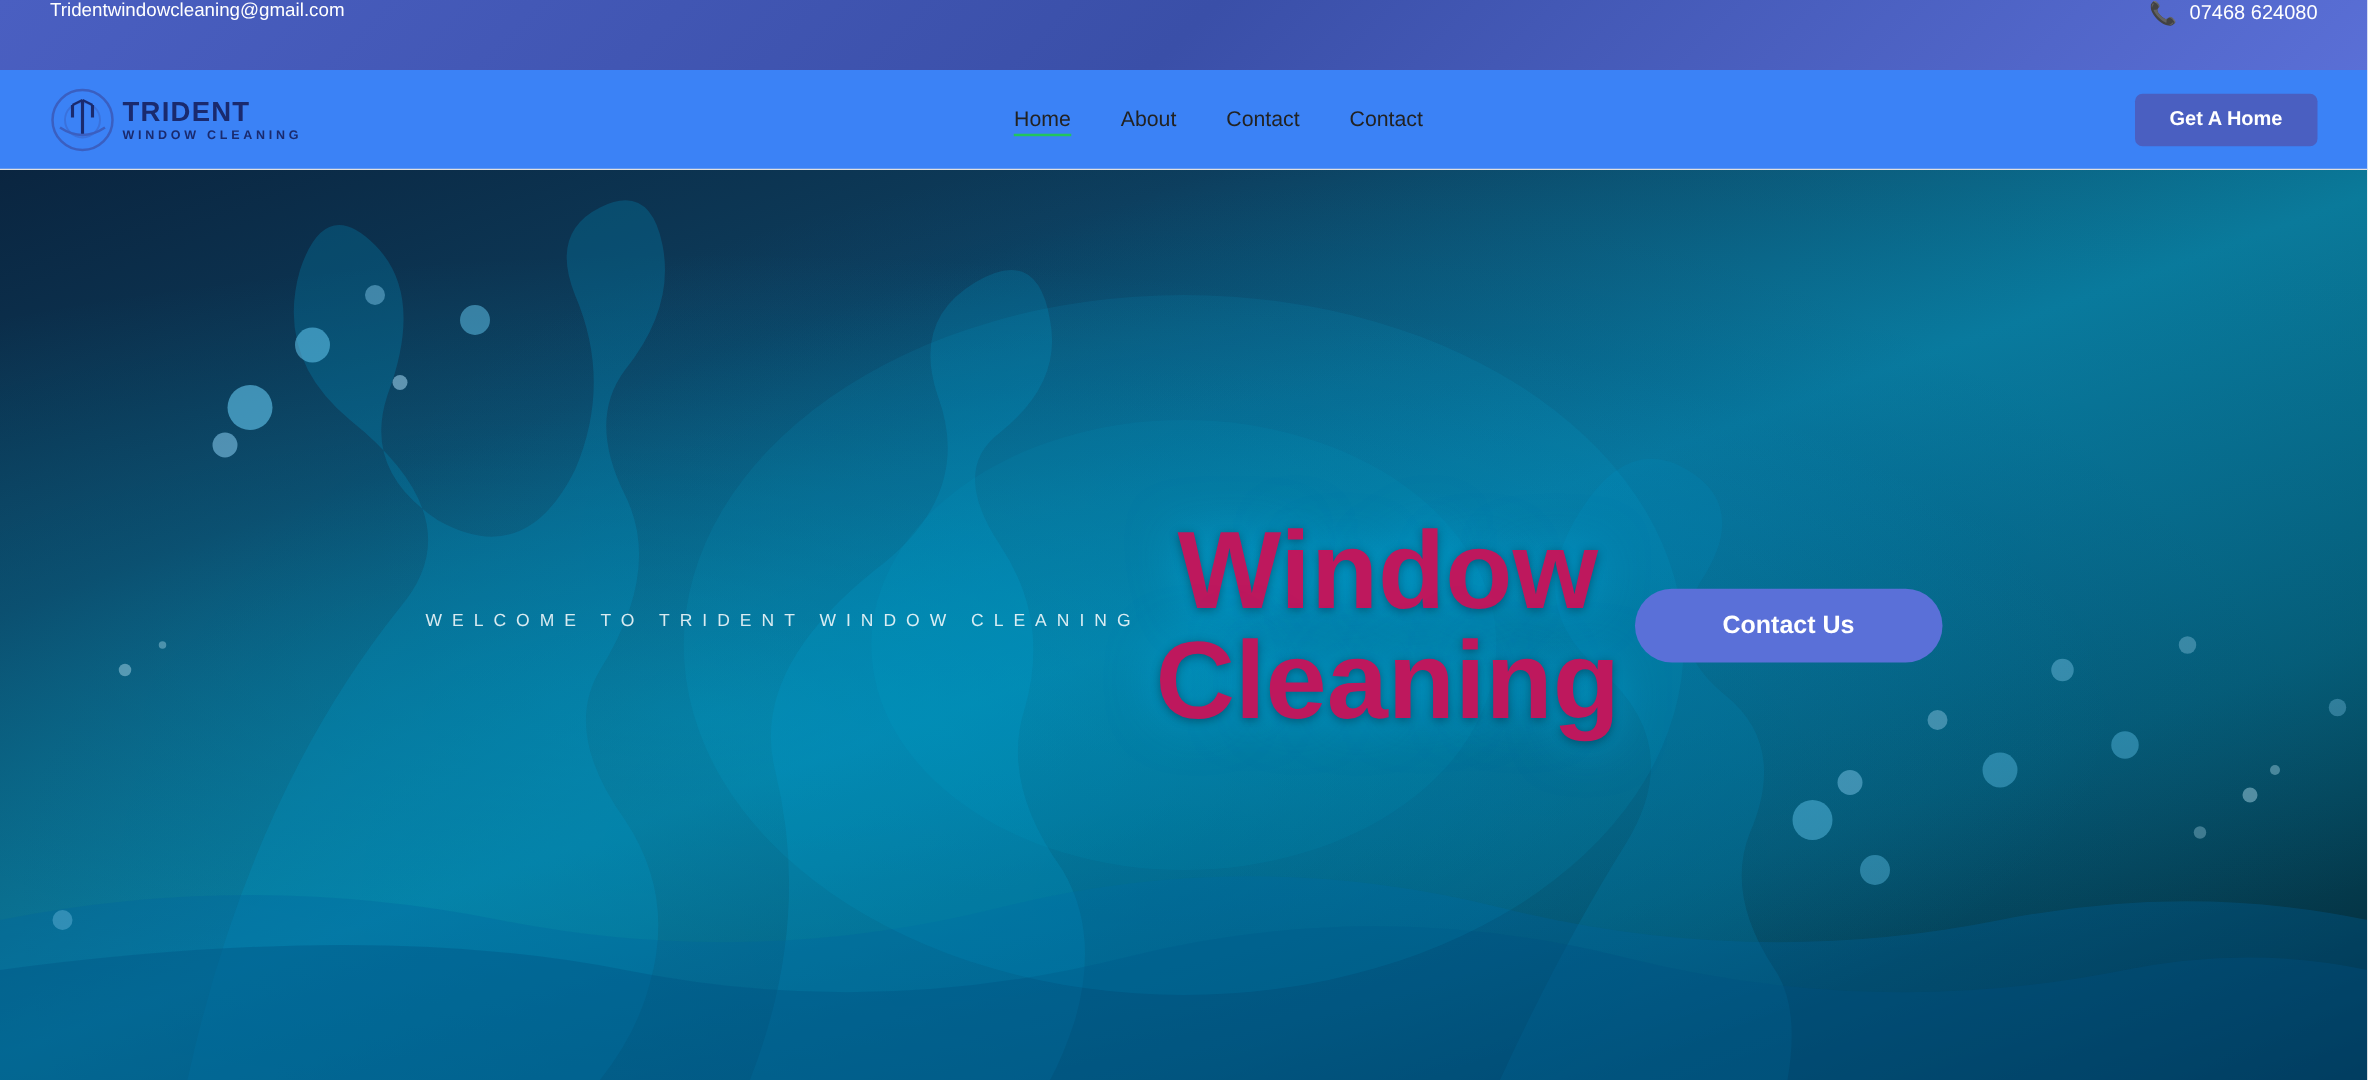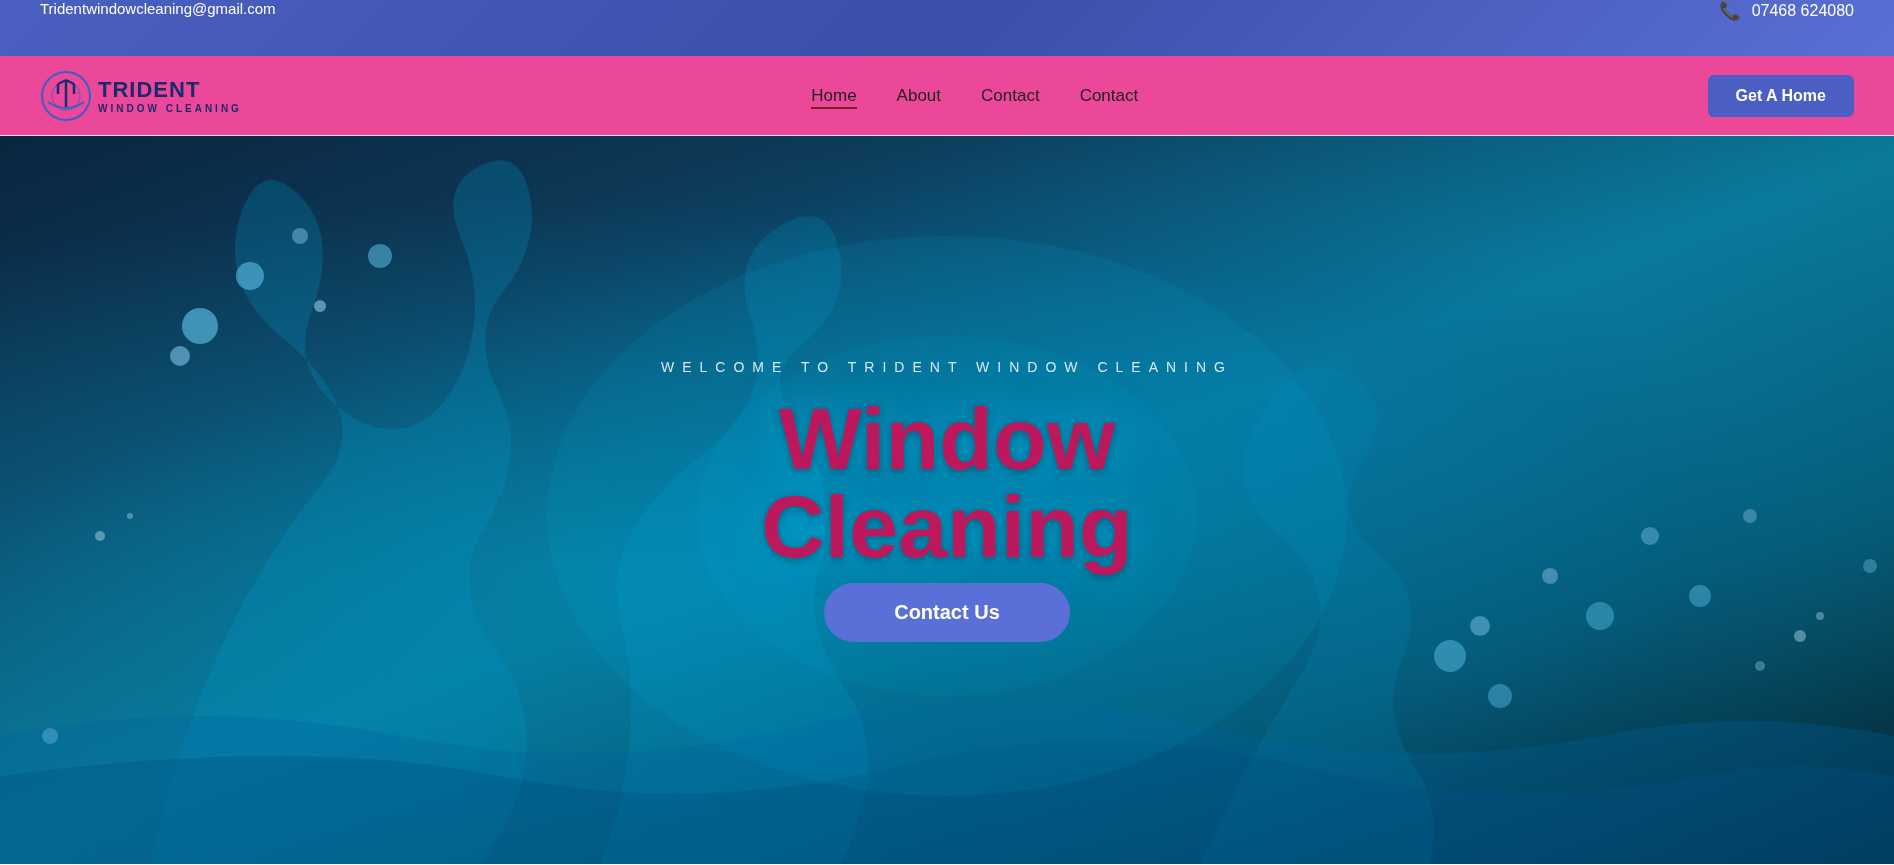--- a/index.html
+++ b/index.html
@@ -25,21 +25,21 @@
       color: white;
       font-size: 16px;
       font-weight: 500;
     }
     .phone-icon {
       font-size: 18px;
     }
 
     
     .navbar {
-      background: #ec4899;
+      background: #3b82f6;
       display: flex;
       align-items: center;
       justify-content: space-between;
       padding: 0 40px;
       height: 80px;
       border-bottom: 1px solid #e0e0e0;
     }
     .logo-area {
       display: flex;
       flex-direction: column;
@@ -75,21 +75,21 @@
       list-style: none;
     }
     .nav-links li a {
       text-decoration: none;
       color: #222;
       font-size: 17px;
       font-weight: 500;
     }
     .nav-links li.active a {
       color: #222;
-      border-bottom: 2px solid #7f1d1d;
+      border-bottom: 2px solid #22c55e;
       padding-bottom: 2px;
     }
     .btn-quote {
       background: #4a5fc1;
       color: white;
       border: none;
       padding: 12px 28px;
       border-radius: 6px;
       font-size: 16px;
       font-weight: 600;
@@ -122,21 +122,21 @@
       inset: 0;
       z-index: 1;
       pointer-events: none;
     }
     .hero-content {
       position: relative;
       z-index: 2;
       text-align: center;
       color: white;
       display: flex;
-      flex-direction: column;
+      flex-direction: row;
       align-items: center;
       gap: 12px;
     }
     .hero-subtitle {
       letter-spacing: 8px;
       font-size: 14px;
       color: rgba(255,255,255,0.85);
       font-weight: 400;
       text-transform: uppercase;
       margin-bottom: 8px;

